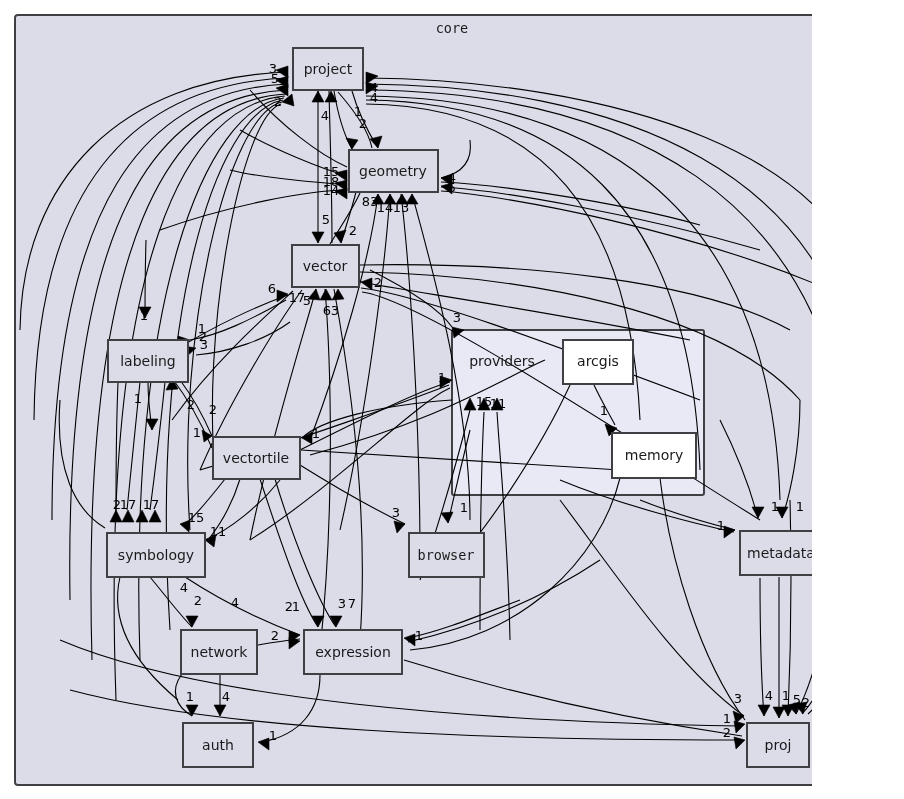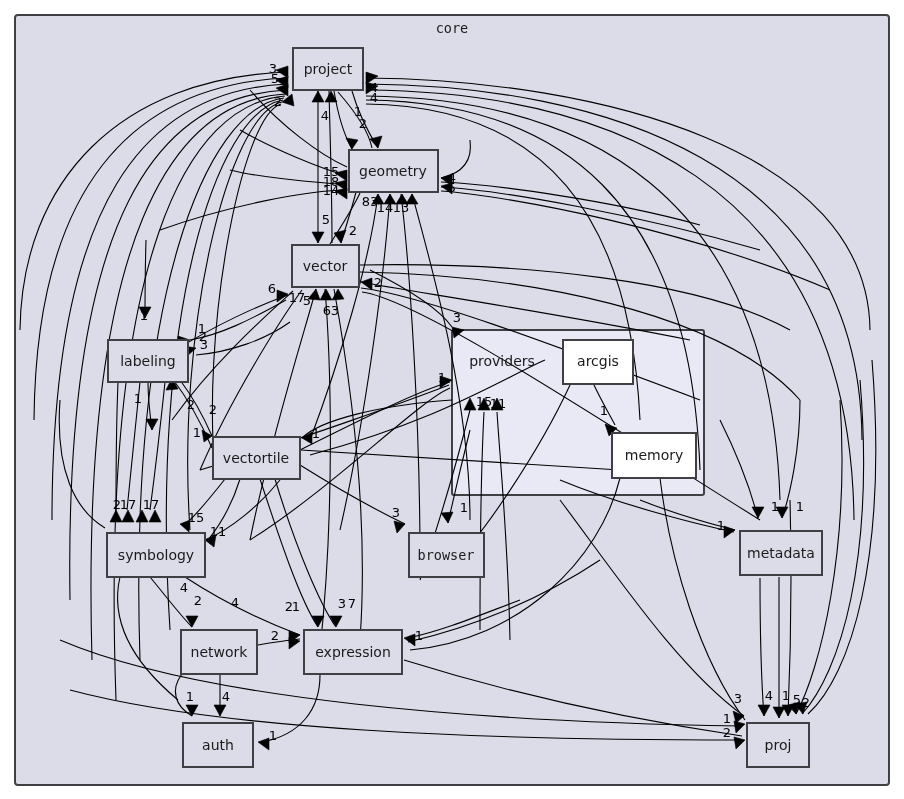--- a/index.html
+++ b/index.html
@@ -2,21 +2,21 @@
 <html><head>
 <meta charset="utf-8">
 <style>
   html, body {
     margin: 0;
     padding: 0;
     background: #ffffff;
   }
   #canvas {
     position: relative;
-    width: 904px;
+    width: 812px;
     height: 799px;
     background: #ffffff;
     font-family: "DejaVu Sans", sans-serif;
     overflow: hidden;
   }
   #graph-svg {
     position: absolute;
     left: 0;
     top: 0;
     width: 904px;

